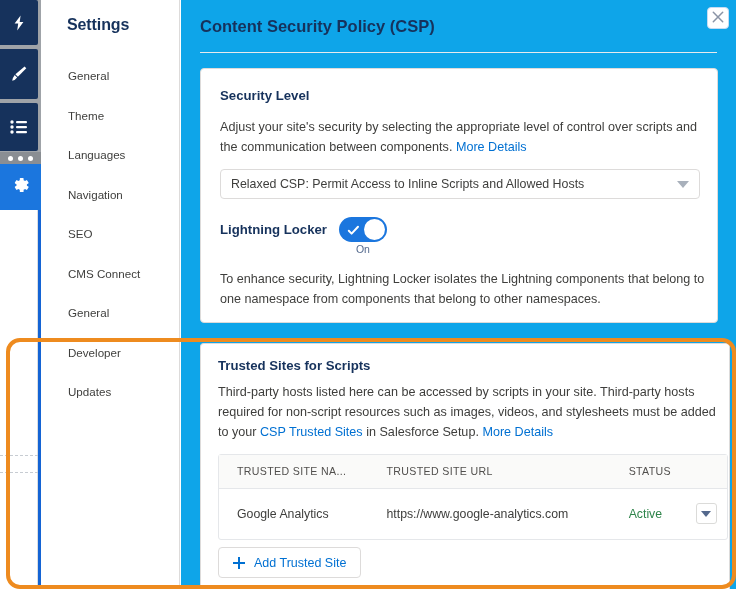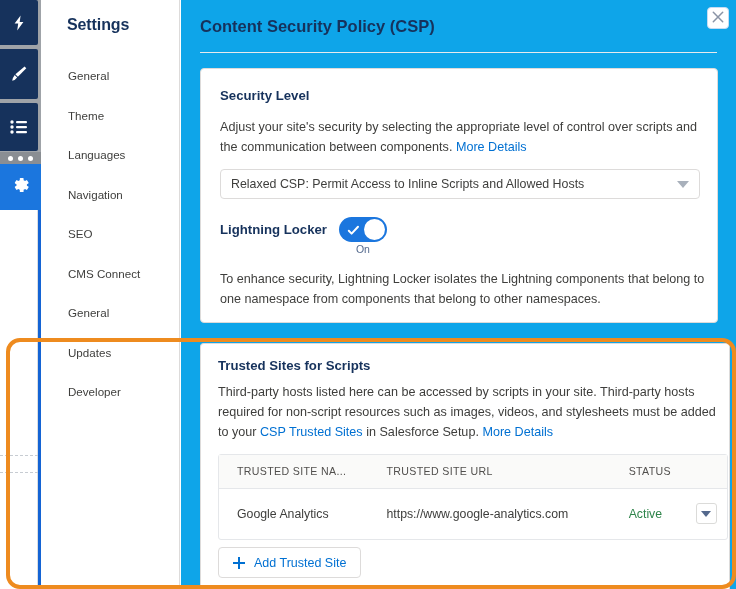--- a/index.html
+++ b/index.html
@@ -378,24 +378,24 @@
       <li class="nav-item">
           <span>SEO</span>
         </li>
       <li class="nav-item">
           <span>CMS Connect</span>
         </li>
       <li class="nav-item">
           <span>General</span>
         </li>
       <li class="nav-item">
+          <span>Developer</span>
+        </li>
+      <li class="nav-item">
           <span>Updates</span>
-        </li>
-      <li class="nav-item">
-          <span>Developer</span>
         </li>
     </ul>
   </div>
 
   <div class="main">
 
     <div class="page-title">Content Security Policy (CSP)</div>
 
     <div class="close-btn">
       <span>

